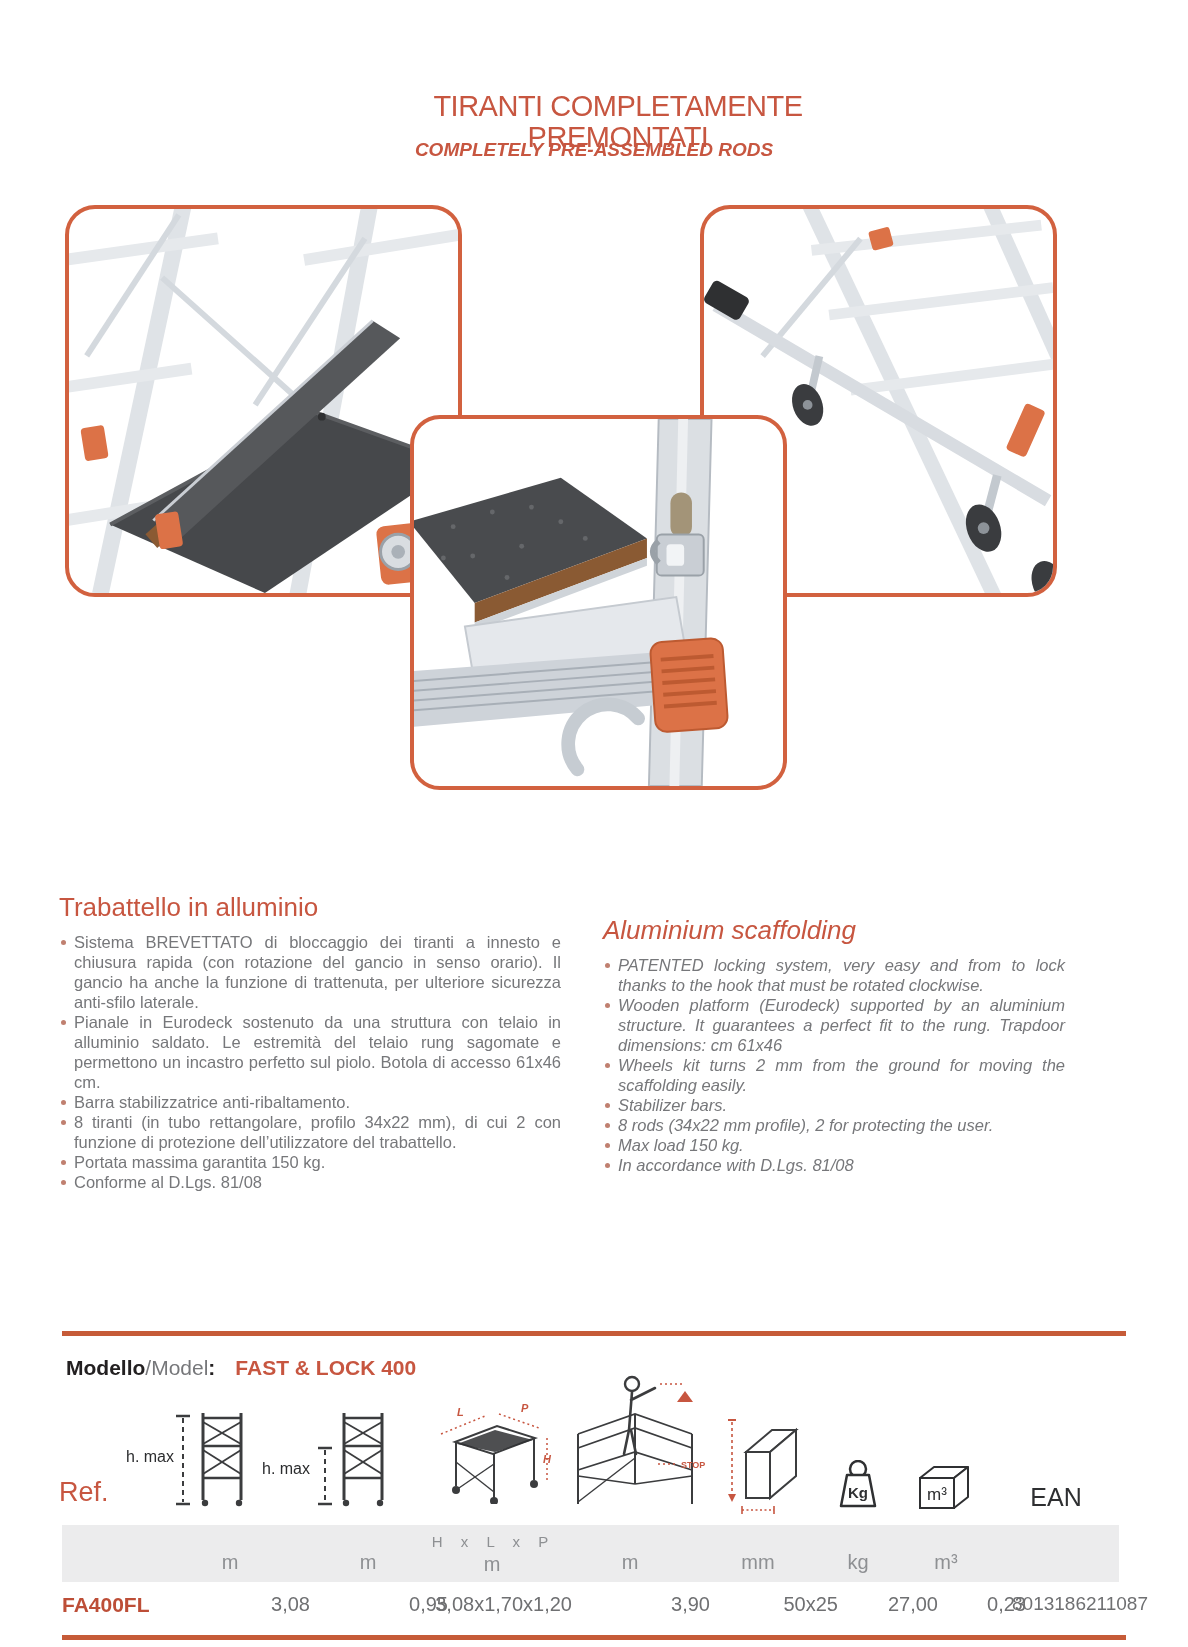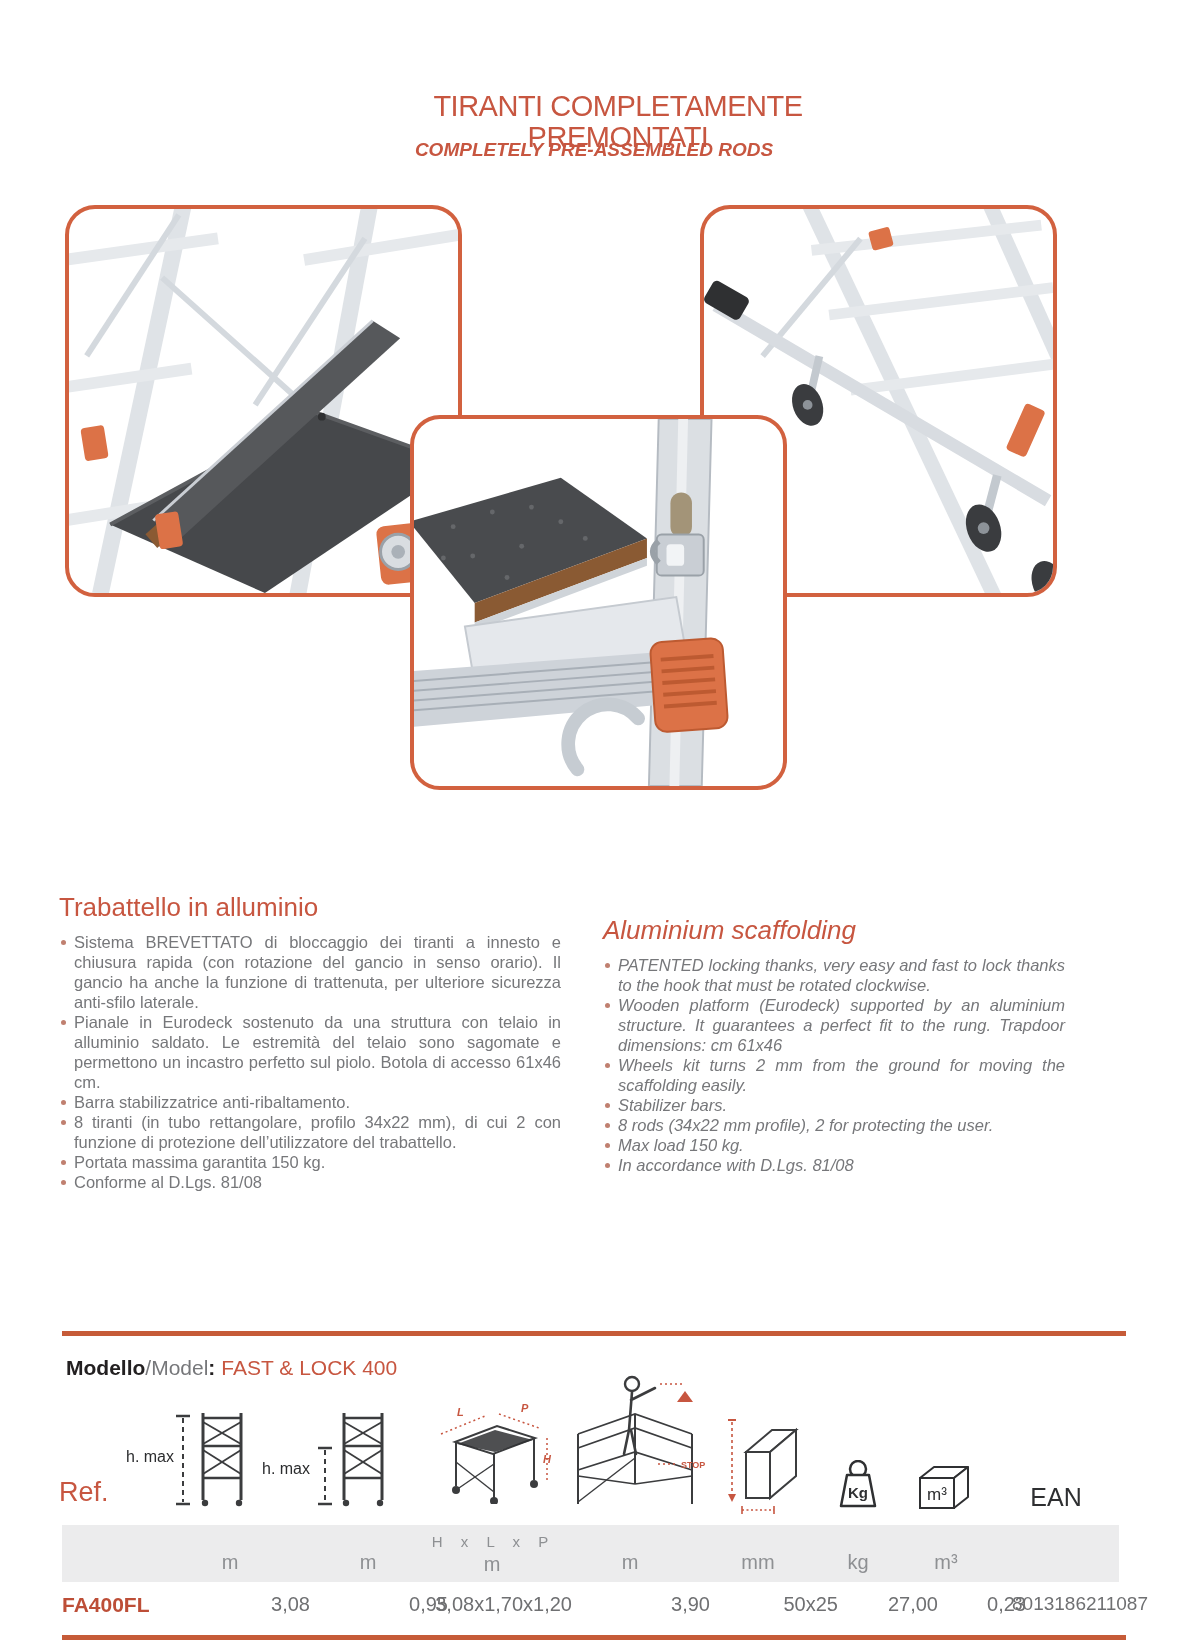--- a/index.html
+++ b/index.html
@@ -31,21 +31,21 @@
   .col li:before{content:"";position:absolute;left:2px;top:8px;width:5px;height:5px;border-radius:50%;
           background:#c08070;}
   .col-it{left:59px;top:892px;width:502px;}
   .col-en{left:603px;top:892px;width:462px;margin-top:23px;}
 
   .rule{background:#c65b38;z-index:3;}
 
   .model-line{left:66px;top:1356px;font-size:21px;z-index:3;}
   .model-bold{font-weight:bold;color:#232021;}
   .model-light{font-weight:normal;color:#76777a;}
-  .model-value{font-weight:normal;color:#c75640;margin-left:6px;text-align:center;}
+  .model-value{font-weight:bold;color:#c75640;margin-left:20px;text-align:center;}
 
   
   .ref-label{left:59px;top:1477px;font-size:27px;color:#c75640;z-index:3;}
   .ean-label{left:986px;top:1483px;width:140px;text-align:center;font-size:25px;color:#2e2f31;z-index:4;}
   .hmax{font-size:16px;color:#2b2c2e;z-index:3;}
   .band{left:62px;top:1525px;width:1057px;height:57px;background:#ececed;z-index:2;}
   .unit{width:120px;text-align:center;font-size:20px;color:#8e9093;z-index:3;}
   .unit-top{width:160px;text-align:center;font-size:15px;color:#8e9093;letter-spacing:4px;word-spacing:6px;z-index:3;}
   .cell{width:160px;text-align:right;font-size:20px;color:#6f7072;z-index:3;top:1593px;}
   .cell-ref{left:62px;top:1593px;font-size:21px;font-weight:bold;color:#bd4e37;z-index:3;}
@@ -146,32 +146,32 @@
         <line x1="254" y1="280" x2="308" y2="280" stroke="#bd5a31" stroke-width="4"></line>
         <line x1="254" y1="292" x2="308" y2="292" stroke="#bd5a31" stroke-width="4"></line>
       </g>
     </svg>
   </div>
 
   <div class="abs col col-it">
     <h2>Trabattello in alluminio</h2>
     <ul>
       <li>Sistema BREVETTATO di bloccaggio dei tiranti a innesto e chiusura rapida (con rotazione del gancio in senso orario). Il gancio ha anche la funzione di trattenuta, per ulteriore sicurezza anti-sfilo laterale.</li>
-      <li>Pianale in Eurodeck sostenuto da una struttura con telaio in alluminio saldato. Le estremità del telaio sono sagomate e permettono un incastro perfetto sul piolo. Botola di accesso 61x46 cm.</li>
+      <li>Pianale in Eurodeck sostenuto da una struttura con telaio in alluminio saldato. Le estremità del telaio rung sagomate e permettono un incastro perfetto sul piolo. Botola di accesso 61x46 cm.</li>
       <li>Barra stabilizzatrice anti-ribaltamento.</li>
       <li>8 tiranti (in tubo rettangolare, profilo 34x22 mm), di cui 2 con funzione di protezione dell’utilizzatore del trabattello.</li>
       <li>Portata massima garantita 150 kg.</li>
       <li>Conforme al D.Lgs. 81/08</li>
     </ul>
   </div>
 
   <div class="abs col col-en en">
     <h2>Aluminium scaffolding</h2>
     <ul>
-      <li>PATENTED locking thanks, very easy and fast to lock thanks to the hook that must be rotated clockwise.</li>
+      <li>PATENTED locking system, very easy and from to lock thanks to the hook that must be rotated clockwise.</li>
       <li>Wooden platform (Eurodeck) supported by an aluminium structure. It guarantees a perfect fit to the rung. Trapdoor dimensions: cm 61x46</li>
       <li>Wheels kit turns 2 mm from the ground for moving the scaffolding easily.</li>
       <li>Stabilizer bars.</li>
       <li>8 rods (34x22 mm profile), 2 for protecting the user.</li>
       <li>Max load 150 kg.</li>
       <li>In accordance with D.Lgs. 81/08</li>
     </ul>
   </div>
 
   <div class="abs rule" style="left:62px;top:1331px;width:1064px;height:5px;"></div>

